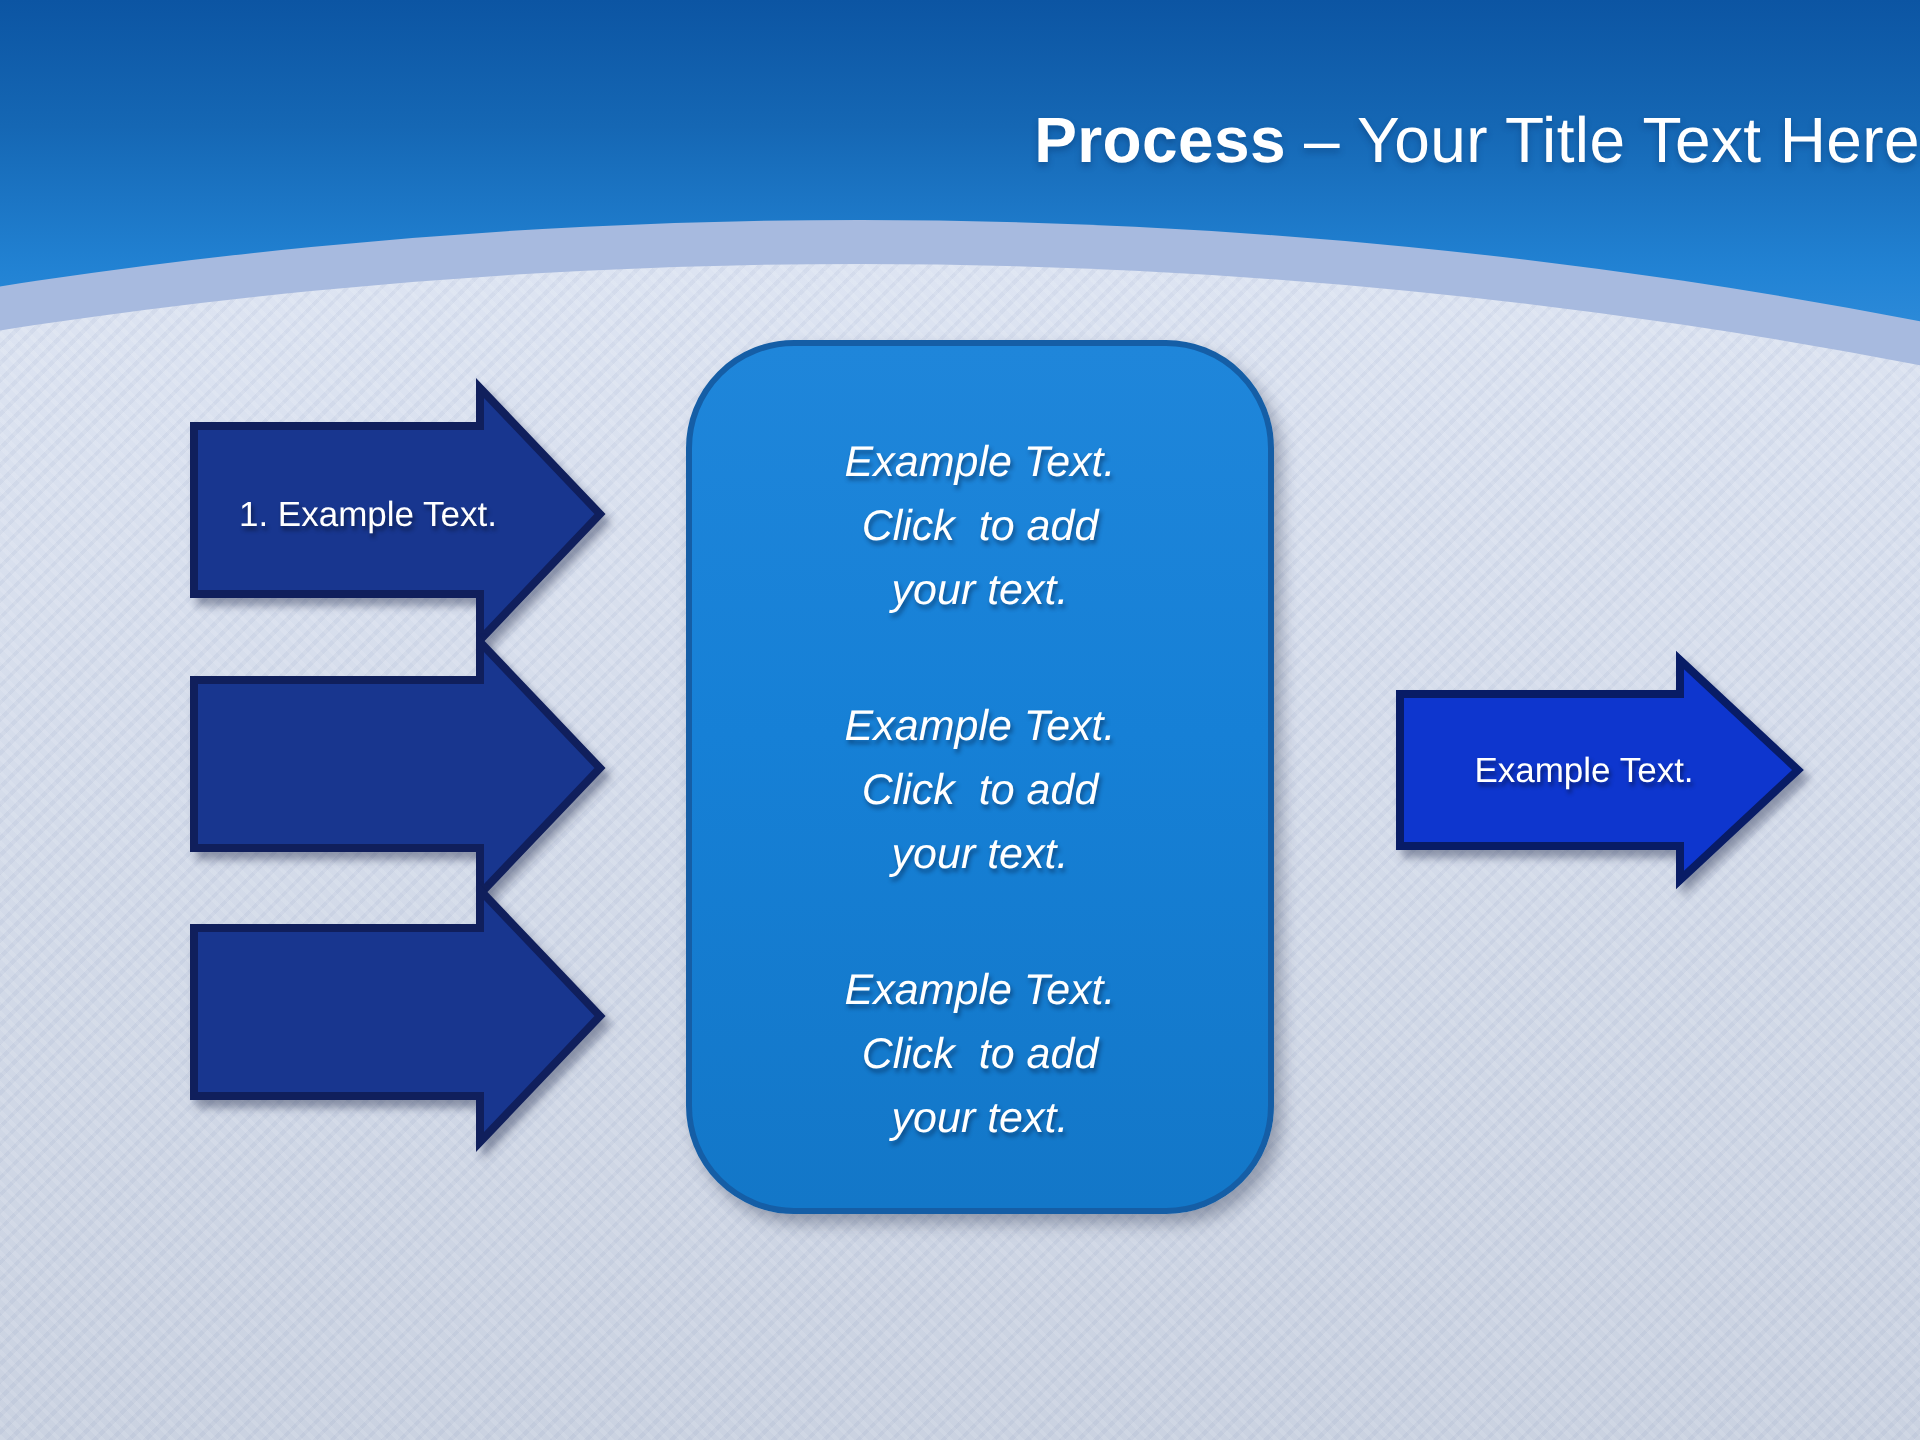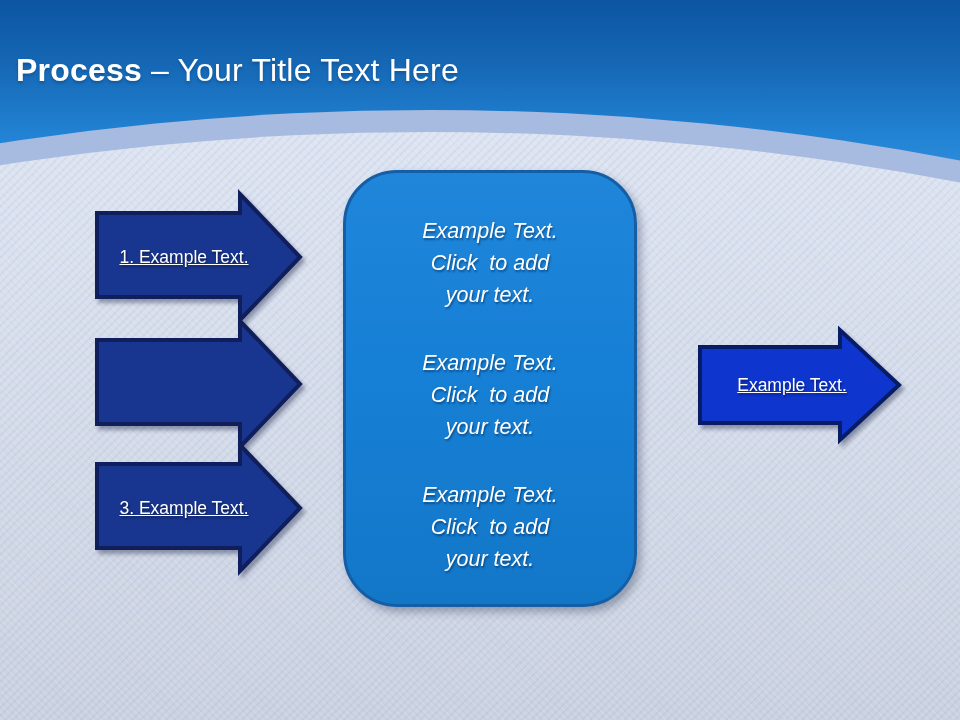--- a/index.html
+++ b/index.html
@@ -21,32 +21,32 @@
   .curve-body {
     position:absolute; left:-2370px; top:132px; width:5600px; height:5600px;
     border-radius:50%;
     background-image:
       repeating-linear-gradient(45deg, rgba(255,255,255,0.10) 0 2px, rgba(0,0,0,0) 2px 5px),
       repeating-linear-gradient(135deg, rgba(90,110,160,0.07) 0 2px, rgba(0,0,0,0) 2px 6px),
       linear-gradient(180deg, var(--body-light,#DDE4F2) 0px, var(--body-dark,#C9D1E0) 620px, var(--body-dark,#C9D1E0) 100%);
   }
   .title {
     position:absolute; top:52px; left:0; width:100%; padding-left:16px; box-sizing:border-box;
-    text-align:left; color:#fff; font-size:32px; letter-spacing:0.2px;
+    text-align:right; color:#fff; font-size:32px; letter-spacing:0.2px;
     text-shadow:0 2px 3px rgba(0,40,90,0.35); white-space:nowrap;
   }
   .title .em { font-weight:700; }
   .title .rest { font-weight:400; margin-left:9px; }
 
   .arrow-wrap { position:absolute; }
   .arrow-wrap svg { position:absolute; left:0; top:0; overflow:visible;
     filter:drop-shadow(3px 4px 2px rgba(25,35,70,0.40)); }
   .arrow-label {
     position:absolute; display:flex; align-items:center; justify-content:center;
-    color:#fff; text-shadow:1px 2px 2px rgba(0,0,0,0.45); white-space:pre;text-decoration:underline;
+    color:#fff; text-shadow:1px 2px 2px rgba(0,0,0,0.45); white-space:pre;
   }
   .arrow-left { width:210px; height:132px; }
   .arrow-left .arrow-label { left:0; top:0; width:180px; height:132px; font-size:17.5px; }
   .arrow-left polygon { fill:var(--left-arrow-fill,#18368F); stroke:var(--left-arrow-border,#101F5C); stroke-width:4; }
   .arrow-right { left:697px; top:327px; width:206px; height:116px; }
   .arrow-right .arrow-label { left:10px; top:0; width:170px; height:116px; font-size:17.5px; }
   .arrow-right polygon { fill:var(--right-arrow-fill,#0E36CE); stroke:var(--right-arrow-border,#081C66); stroke-width:4; }
   .a1 { left:94px; top:191px; }
   .a2 { left:94px; top:318px; }
   .a3 { left:94px; top:442px; }
@@ -85,21 +85,20 @@
   <div class="arrow-wrap arrow-left a2">
     <svg width="210" height="132" viewBox="0 0 210 132">
       <polygon points="3,22 146,22 146,3 206,66 146,129 146,106 3,106"></polygon>
     </svg>
   </div>
 
   <div class="arrow-wrap arrow-left a3">
     <svg width="210" height="132" viewBox="0 0 210 132">
       <polygon points="3,22 146,22 146,3 206,66 146,129 146,106 3,106"></polygon>
     </svg>
-    <div class="arrow-label">3. Example Text.</div>
   </div>
 
   <div class="panel">
     <div class="pblock">
       <span class="pline">Example Text.</span>
       <span class="pline">Click  to add</span>
       <span class="pline">your text.</span>
     </div>
     <div class="pblock">
       <span class="pline">Example Text.</span>

